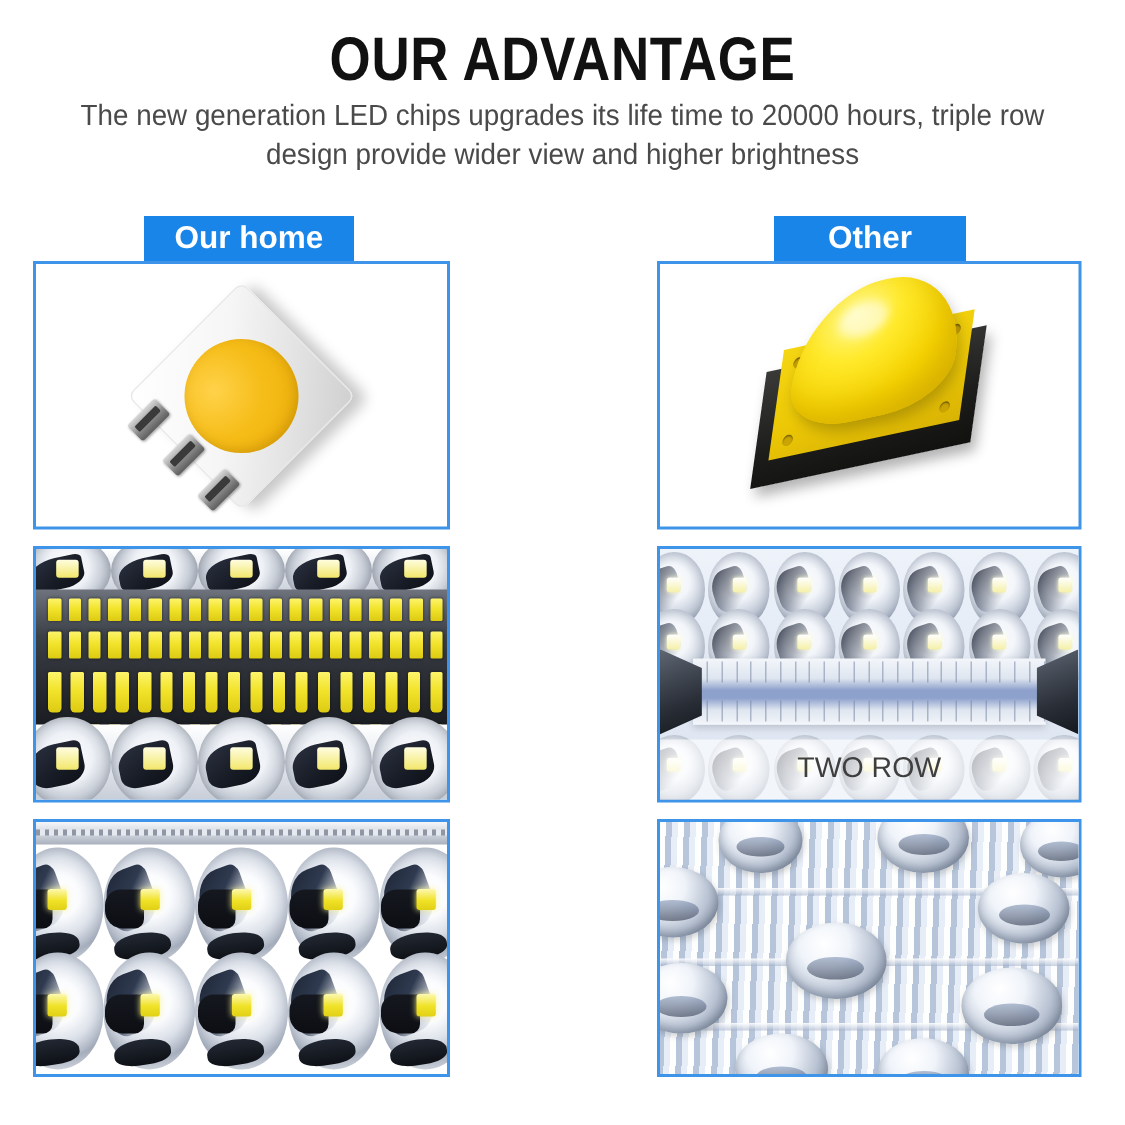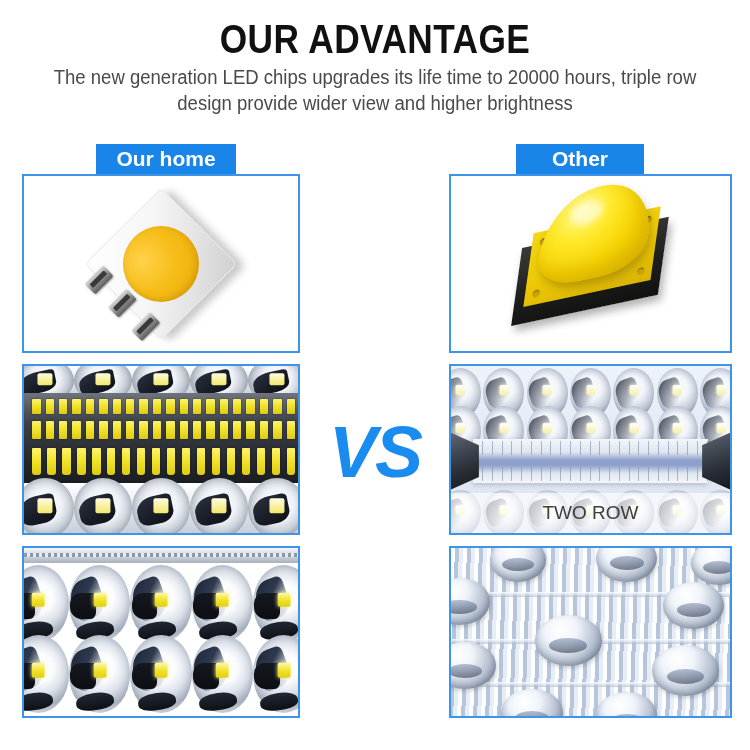--- a/index.html
+++ b/index.html
@@ -34,21 +34,21 @@
   }
   #banner-our{left:96px;top:144px;width:140px;}
   #banner-other{left:516px;top:144px;width:128px;}
 
   
   .panel{
     position:absolute;border:2px solid #3d94e8;
     background:#ffffff;overflow:hidden;box-sizing:border-box;
   }
   .col-l{left:22px;width:278px;}
-  .col-r{left:449px;width:283px;}
+  .col-r{left:438px;width:283px;}
   .row-1{top:174px;height:179px;}
   .row-2{top:364px;height:171px;}
   .row-3{top:546px;height:172px;}
 
   .art{position:absolute;inset:0;overflow:hidden;}
 
   
   .vs{
     position:absolute;left:325px;top:414px;width:100px;
     text-align:center;color:#1a8cf0;
@@ -498,21 +498,20 @@
         <div class="refl">
           <div class="wing"></div>
             <div class="shade"></div>
             <div class="foot"></div>
             <div class="die"></div>
           </div>
       </div>
     </div>
   </div>
 
-  <div class="vs">VS</div>
 
   <div class="panel col-r row-1">
     <div class="art">
       <div class="hp-wrap">
         <div class="hp-base">
           <div class="hp-dark"></div>
           <div class="hp-yellow">
             <div class="hp-hole" style="left:8px;top:7px;"></div>
             <div class="hp-hole" style="right:8px;top:7px;"></div>
             <div class="hp-hole" style="left:8px;bottom:7px;"></div>

